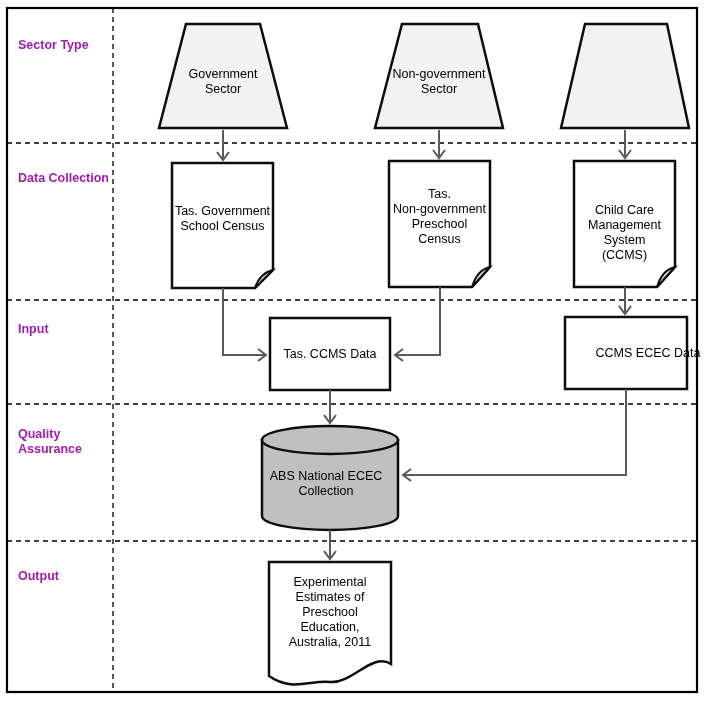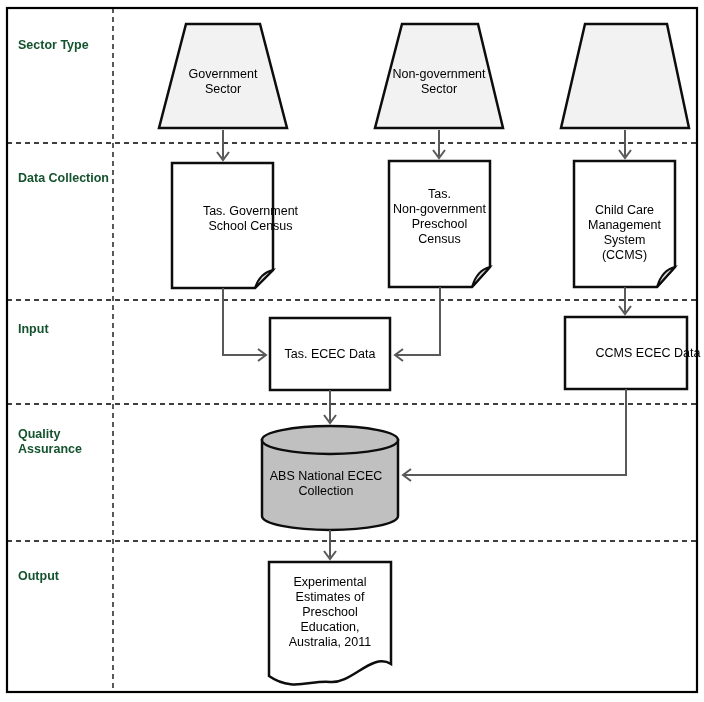--- a/index.html
+++ b/index.html
@@ -8,21 +8,21 @@
     width:704px; height:702px;
     background:#ffffff;
     font-family:"Liberation Sans", sans-serif;
     overflow:hidden;
   }
   #diagram-svg { position:absolute; left:0; top:0; }
   .row-label {
     position:absolute;
     font-size:12.5px;
     font-weight:bold;
-    color:#14532d;
+    color:#a21caf;
     white-space:pre-line;
     line-height:15px;
   }
   .node-text {
     position:absolute;
     display:flex;
     align-items:center;
     justify-content:center;
     text-align:center;
     white-space:pre-line;
@@ -115,31 +115,31 @@
   <div class="row-label" style="left:18px; top:322px;">Input</div>
   <div class="row-label" style="left:18px; top:427px;">Quality
 Assurance</div>
   <div class="row-label" style="left:18px; top:569px;">Output</div>
 
   <div class="node-text" style="left:159px; top:30px; width:128px; height:104px;">Government
 Sector</div>
   <div class="node-text" style="left:375px; top:30px; width:128px; height:104px;">Non-government
 Sector</div>
 
-  <div class="node-text" style="left:172px; top:163px; width:101px; height:112px;margin-left:28px;">Tas. Government
+  <div class="node-text" style="left:172px; top:163px; width:101px; height:112px;">Tas. Government
 School Census</div>
   <div class="node-text" style="left:389px; top:161px; width:101px; height:112px;">Tas.
 Non-government
 Preschool Census</div>
   <div class="node-text" style="left:574px; top:161px; width:101px; height:112px;margin-top:16px;">Child Care
 Management
 System
 (CCMS)</div>
 
-  <div class="node-text" style="left:270px; top:318px; width:120px; height:72px;">Tas. ECEC Data</div>
+  <div class="node-text" style="left:270px; top:318px; width:120px; height:72px;">Tas. CCMS Data</div>
   <div class="node-text" style="left:565px; top:317px; width:122px; height:72px;padding-left:22px;">CCMS ECEC Data</div>
 
   <div class="node-text" style="left:262px; top:438px; width:128px; height:92px;">ABS National ECEC
 Collection</div>
 
   <div class="node-text" style="left:269px; top:566px; width:122px; height:92px;">Experimental
 Estimates of
 Preschool
 Education,
 Australia, 2011</div>

